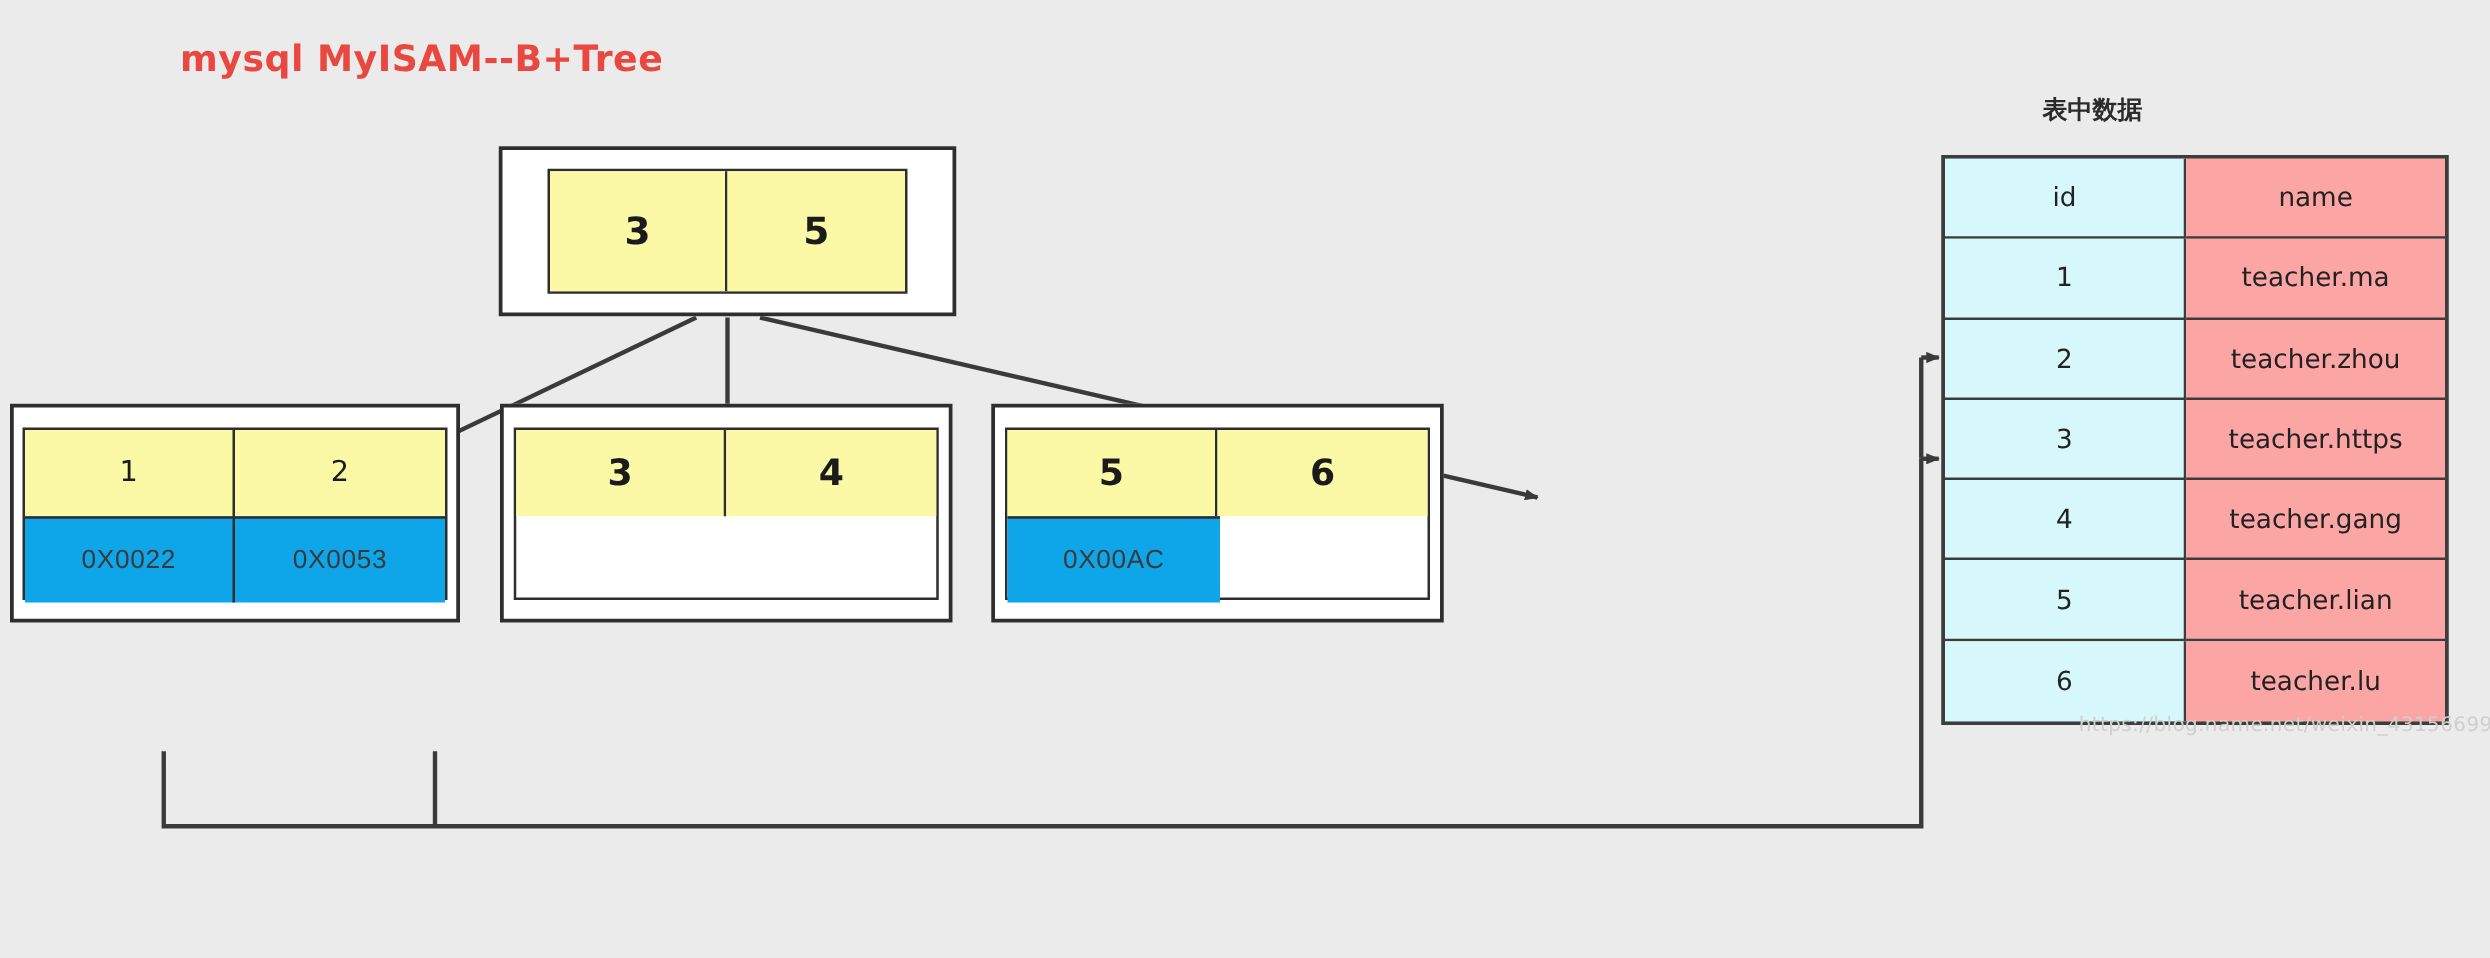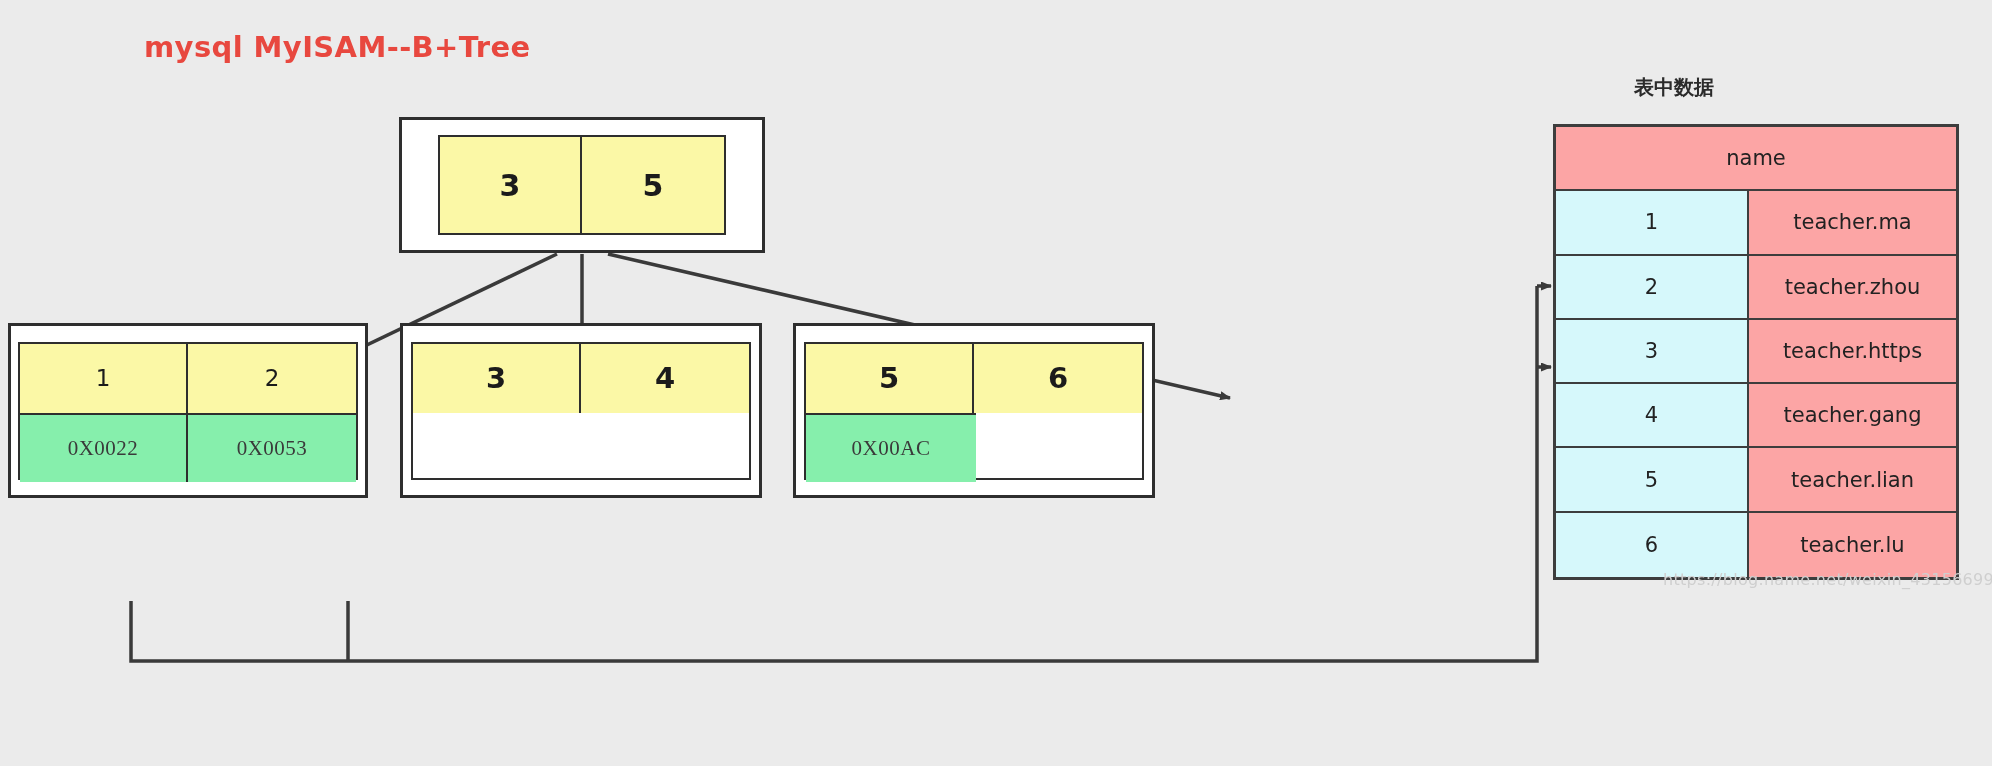--- a/index.html
+++ b/index.html
@@ -48,24 +48,24 @@
     align-items: center;
     justify-content: center;
     border-right: 2px solid #2e2e2e;
     color: #1b1b1b;
   }
   .cell:last-child { border-right: none; }
   .cell.key {
     background: #fbf8a6;
   }
   .cell.ptr {
-    background: #86efac;
+    background: #0ea5e9;
     border-top: 2px solid #2e2e2e;
     font-size: 21px;
-    font-family: Liberation Serif, serif;
+    font-family: Liberation Sans, sans-serif;
     letter-spacing: 0.5px;
     color: #3a3a3a;
   }
 
   
   #root-node { left: 399px; top: 117px; width: 366px; height: 136px; }
   #root-node .node-inner { width: 288px; height: 100px; }
   #root-node .cell.key { width: 144px; height: 96px; font-size: 30px; font-weight: bold; }
 
   
@@ -196,20 +196,21 @@
       <div class="cell-row">
         <div class="cell ptr">0X00AC</div>
       </div>
     </div>
   </div>
 
   <div class="table-title">表中数据</div>
 
   <div id="data-table">
     <div class="tbl-row">
+      <div class="tbl-cell col-id">id</div>
       <div class="tbl-cell col-name">name</div>
     </div>
     <div class="tbl-row">
       <div class="tbl-cell col-id">1</div>
       <div class="tbl-cell col-name">teacher.ma</div>
     </div>
     <div class="tbl-row">
       <div class="tbl-cell col-id">2</div>
       <div class="tbl-cell col-name">teacher.zhou</div>
     </div>

